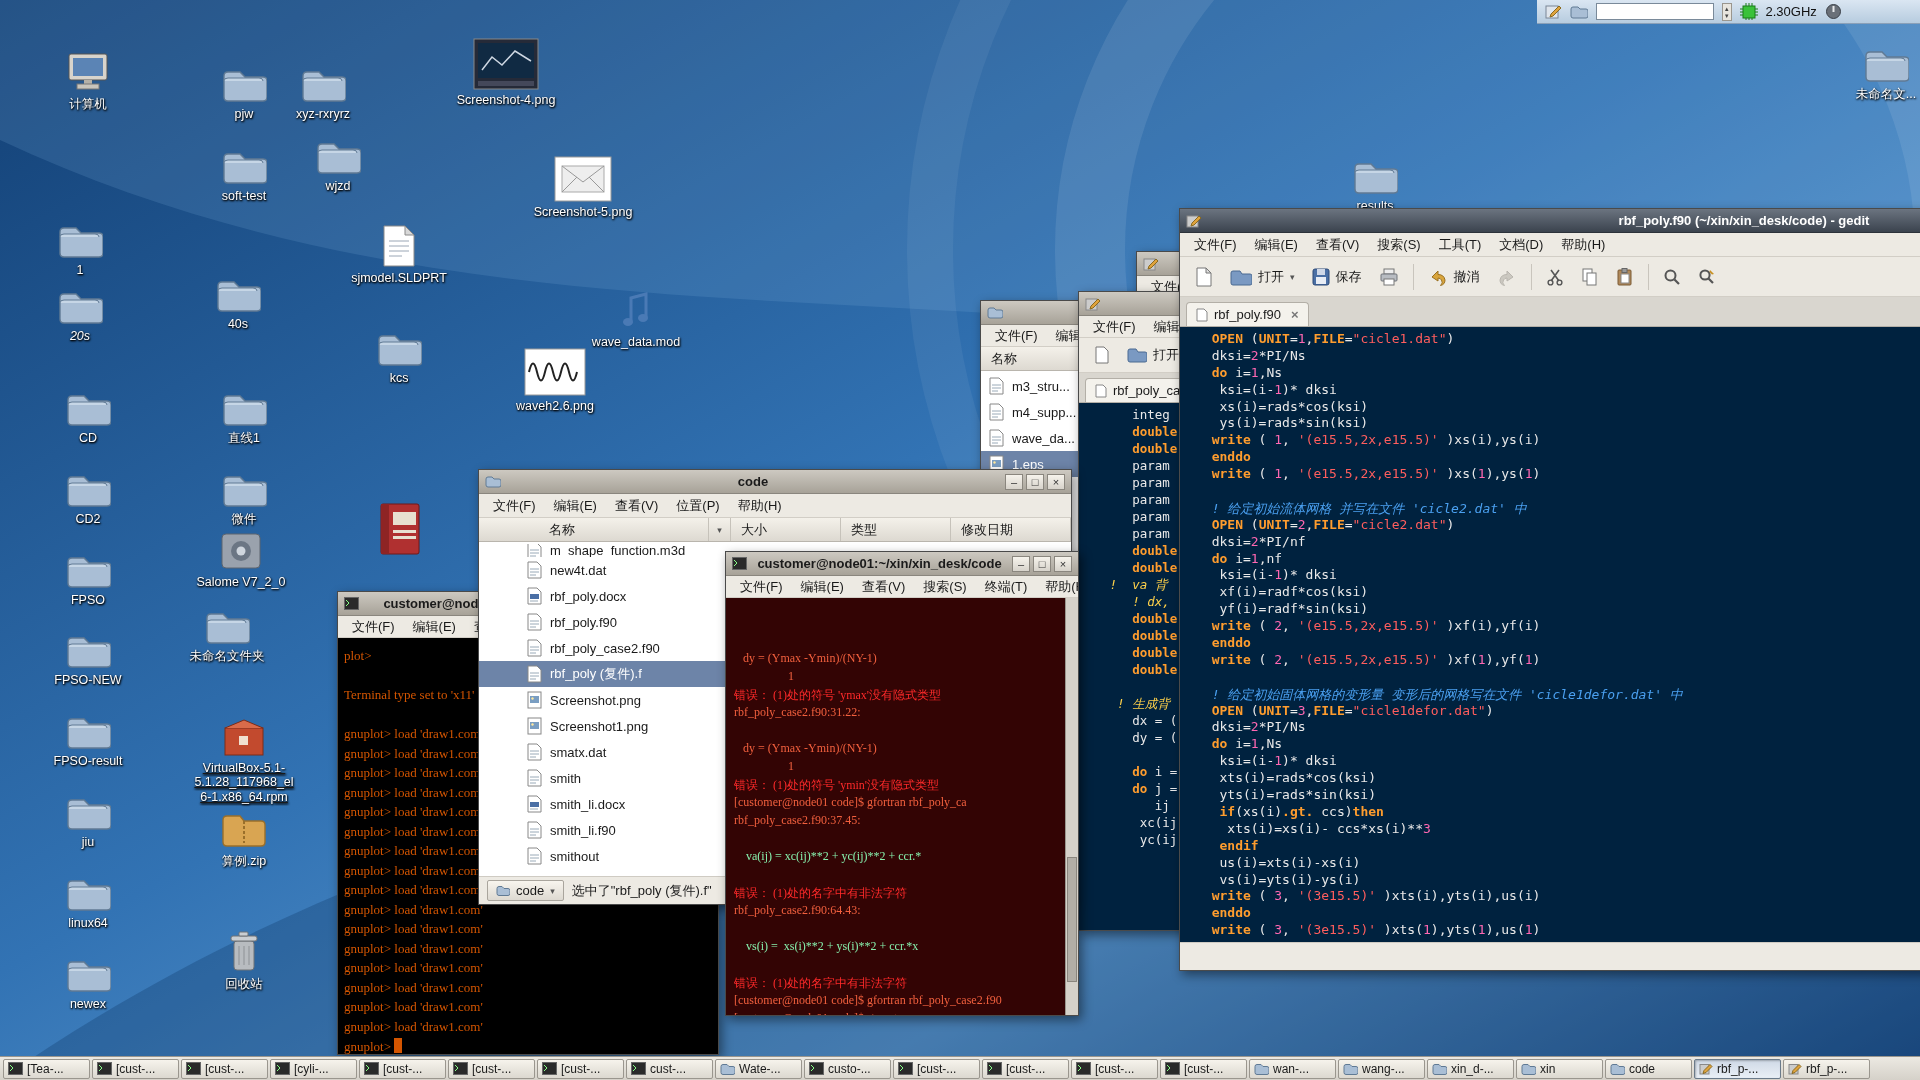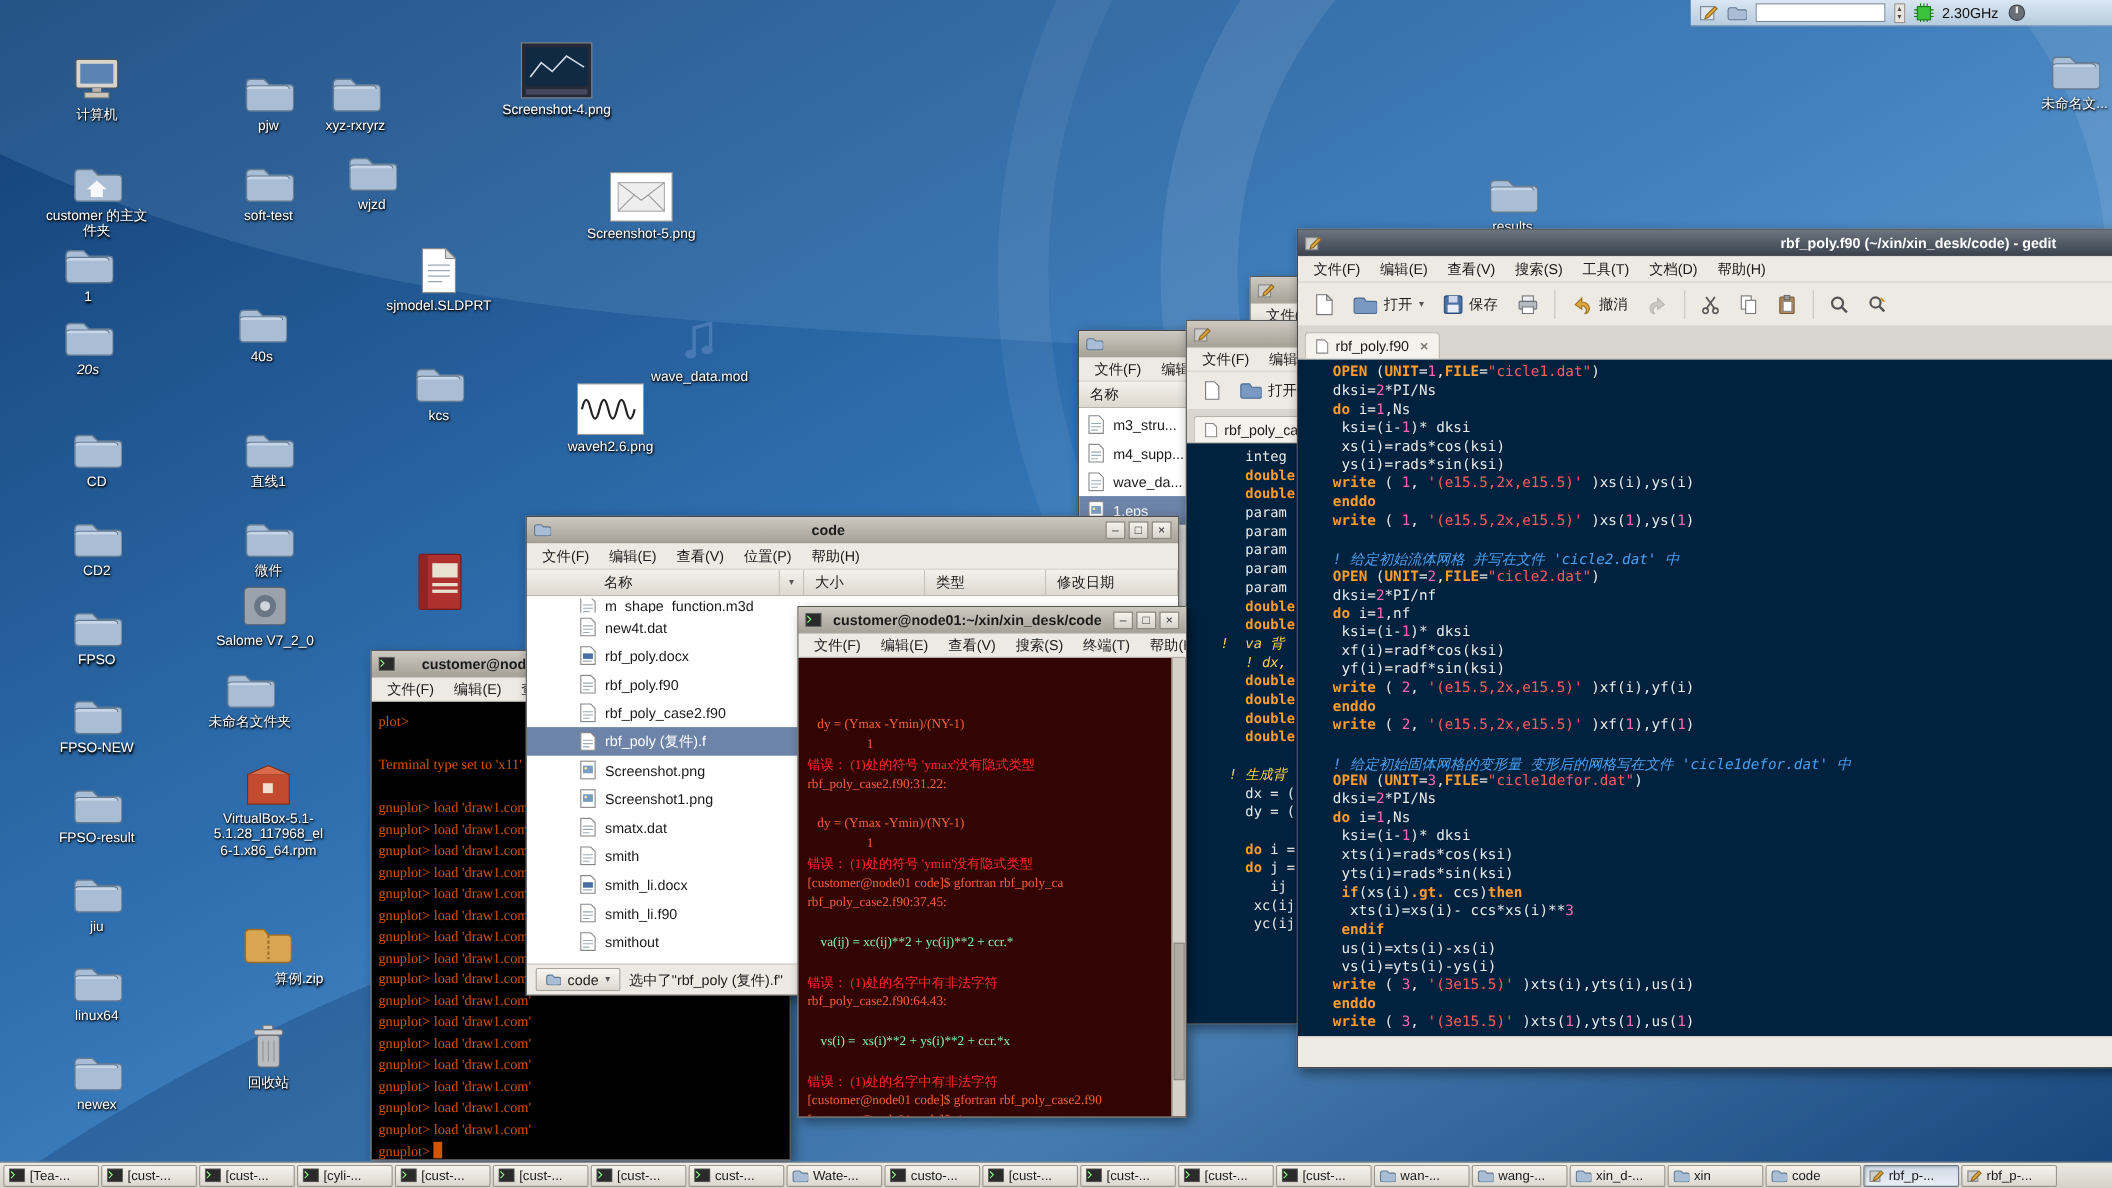--- a/index.html
+++ b/index.html
@@ -122,29 +122,20 @@
         <div class="dicon-img">
           <svg width="66" height="52">
             <rect x="1" y="1" width="64" height="50" fill="#252a38" stroke="#888"></rect>
             <rect x="5" y="5" width="56" height="35" fill="#102a43"></rect>
             <polyline points="9,32 19,19 29,27 42,13 58,23" fill="none" stroke="#cfd8e3" stroke-width="1.5"></polyline>
             <rect x="5" y="43" width="56" height="5" fill="#44485a"></rect>
           </svg>
         </div>
         <div class="dicon-label">Screenshot-4.png</div>
       </div>
-      <div class="dicon" style="left: 38px; top: 132px;">
-        <div class="dicon-img">
-          <svg width="46" height="38">
-            <path d="M3 10 q0-4 4-4 h12 l5 5 h18 q4 0 4 4 v16 q0 4-4 4 H7 q-4 0-4-4 Z" fill="#a9bed5" stroke="#607a94" stroke-width="1.4"></path>
-            <path d="M23 16 l9 8 h-3.5 v7 h-11 v-7 H14 Z" fill="#fff" opacity=".9"></path>
-          </svg>
-        </div>
-        <div class="dicon-label">customer 的主文件夹</div>
-      </div>
       <div class="dicon" style="left: 194px; top: 132px;">
         <div class="dicon-img">
           <svg width="46" height="38">
             <path d="M3 10 q0-4 4-4 h12 l5 5 h18 q4 0 4 4 v16 q0 4-4 4 H7 q-4 0-4-4 Z" fill="#a9bed5" stroke="#607a94" stroke-width="1.4"></path>
             <path d="M3 15 q0-3 4-3 h31 q4 0 4 3" fill="#c6d6e6" stroke="#607a94"></path>
           </svg>
         </div>
         <div class="dicon-label">soft-test</div>
       </div>
       <div class="dicon" style="left: 288px; top: 122px;">
@@ -306,40 +297,40 @@
       </div>
       <div class="dicon" style="left: 38px; top: 697px;">
         <div class="dicon-img">
           <svg width="46" height="38">
             <path d="M3 10 q0-4 4-4 h12 l5 5 h18 q4 0 4 4 v16 q0 4-4 4 H7 q-4 0-4-4 Z" fill="#a9bed5" stroke="#607a94" stroke-width="1.4"></path>
             <path d="M3 15 q0-3 4-3 h31 q4 0 4 3" fill="#c6d6e6" stroke="#607a94"></path>
           </svg>
         </div>
         <div class="dicon-label">FPSO-result</div>
       </div>
-      <div class="dicon" style="left: 194px; top: 680px;">
+      <div class="dicon" style="left: 194px; top: 704px; text-decoration: underline;">
         <div class="dicon-img">
           <svg width="44" height="42">
             <rect x="3" y="12" width="38" height="27" fill="#c24a2e" stroke="#7c2c18"></rect>
             <path d="M3 12 L22 4 L41 12" fill="#d96b4a" stroke="#7c2c18"></path>
             <rect x="17" y="20" width="9" height="9" fill="#f0e0d0"></rect>
           </svg>
         </div>
         <div class="dicon-label">VirtualBox-5.1-5.1.28_117968_el6-1.x86_64.rpm</div>
       </div>
       <div class="dicon" style="left: 38px; top: 778px;">
         <div class="dicon-img">
           <svg width="46" height="38">
             <path d="M3 10 q0-4 4-4 h12 l5 5 h18 q4 0 4 4 v16 q0 4-4 4 H7 q-4 0-4-4 Z" fill="#a9bed5" stroke="#607a94" stroke-width="1.4"></path>
             <path d="M3 15 q0-3 4-3 h31 q4 0 4 3" fill="#c6d6e6" stroke="#607a94"></path>
           </svg>
         </div>
         <div class="dicon-label">jiu</div>
       </div>
-      <div class="dicon" style="left: 194px; top: 826px; text-align: right;">
+      <div class="dicon" style="left: 194px; top: 797px;">
         <div class="dicon-img">
           <svg width="46" height="40">
             <path d="M2 9 q0-4 4-4 h13 l4 5 h17 q4 0 4 4 v17 q0 4-4 4 H6 q-4 0-4-4 Z" fill="#d9a552" stroke="#9a6f2a" stroke-width="1.4"></path>
             <path d="M23 10 v22" stroke="#9a6f2a" stroke-width="2" stroke-dasharray="3 2"></path>
           </svg>
         </div>
         <div class="dicon-label">算例.zip</div>
       </div>
       <div class="dicon" style="left: 38px; top: 859px;">
         <div class="dicon-img">

